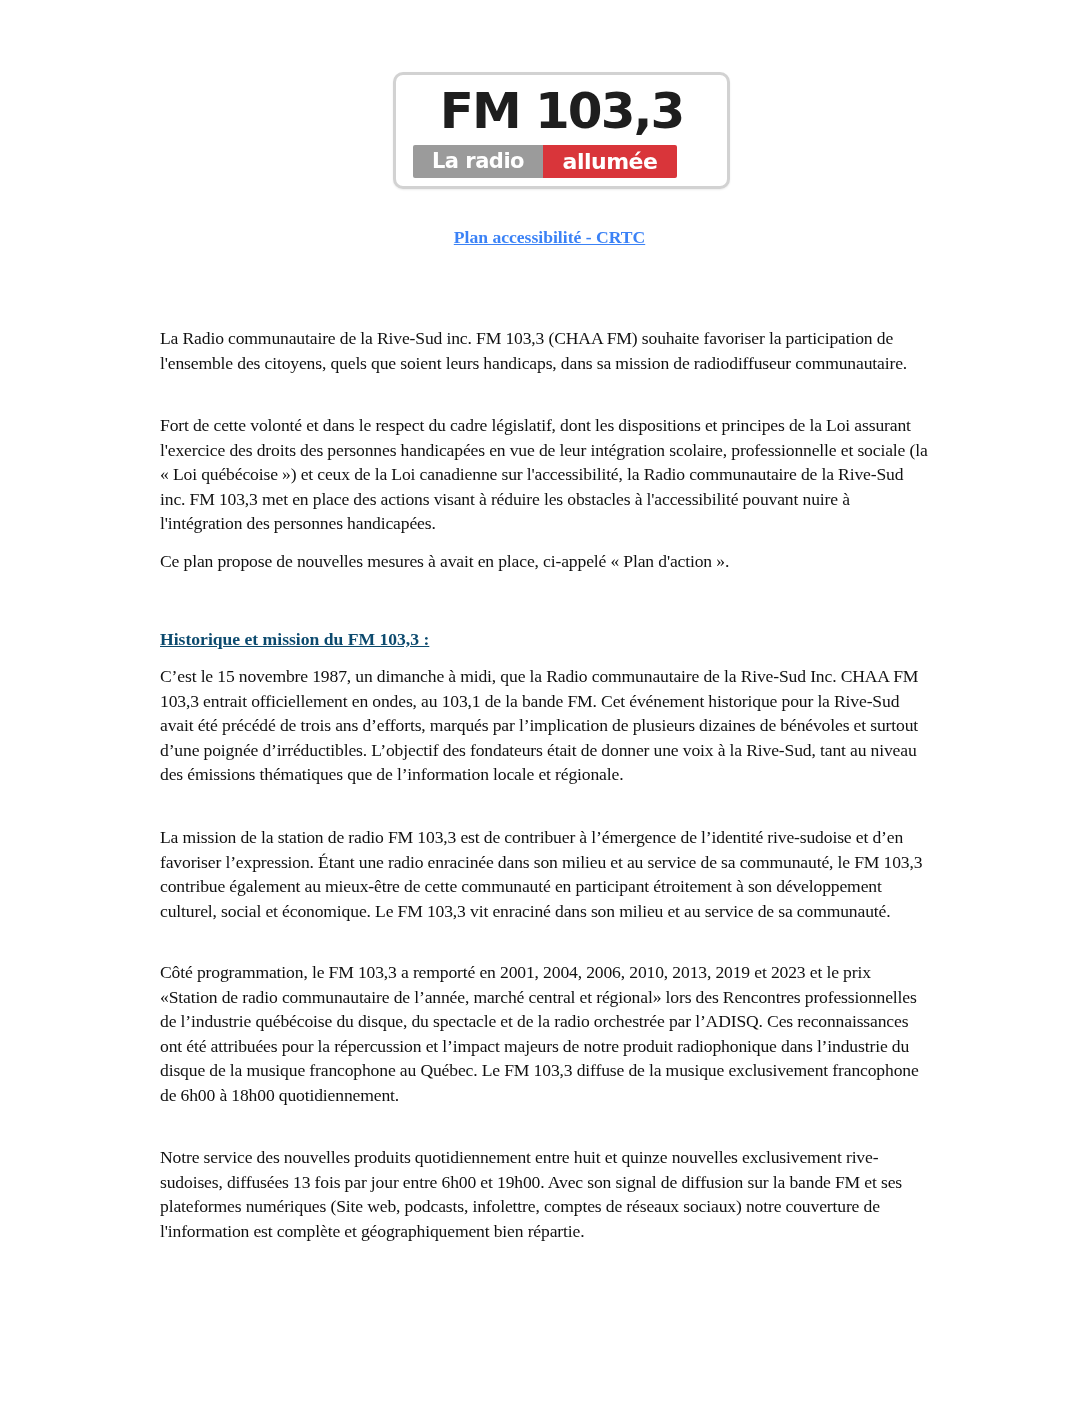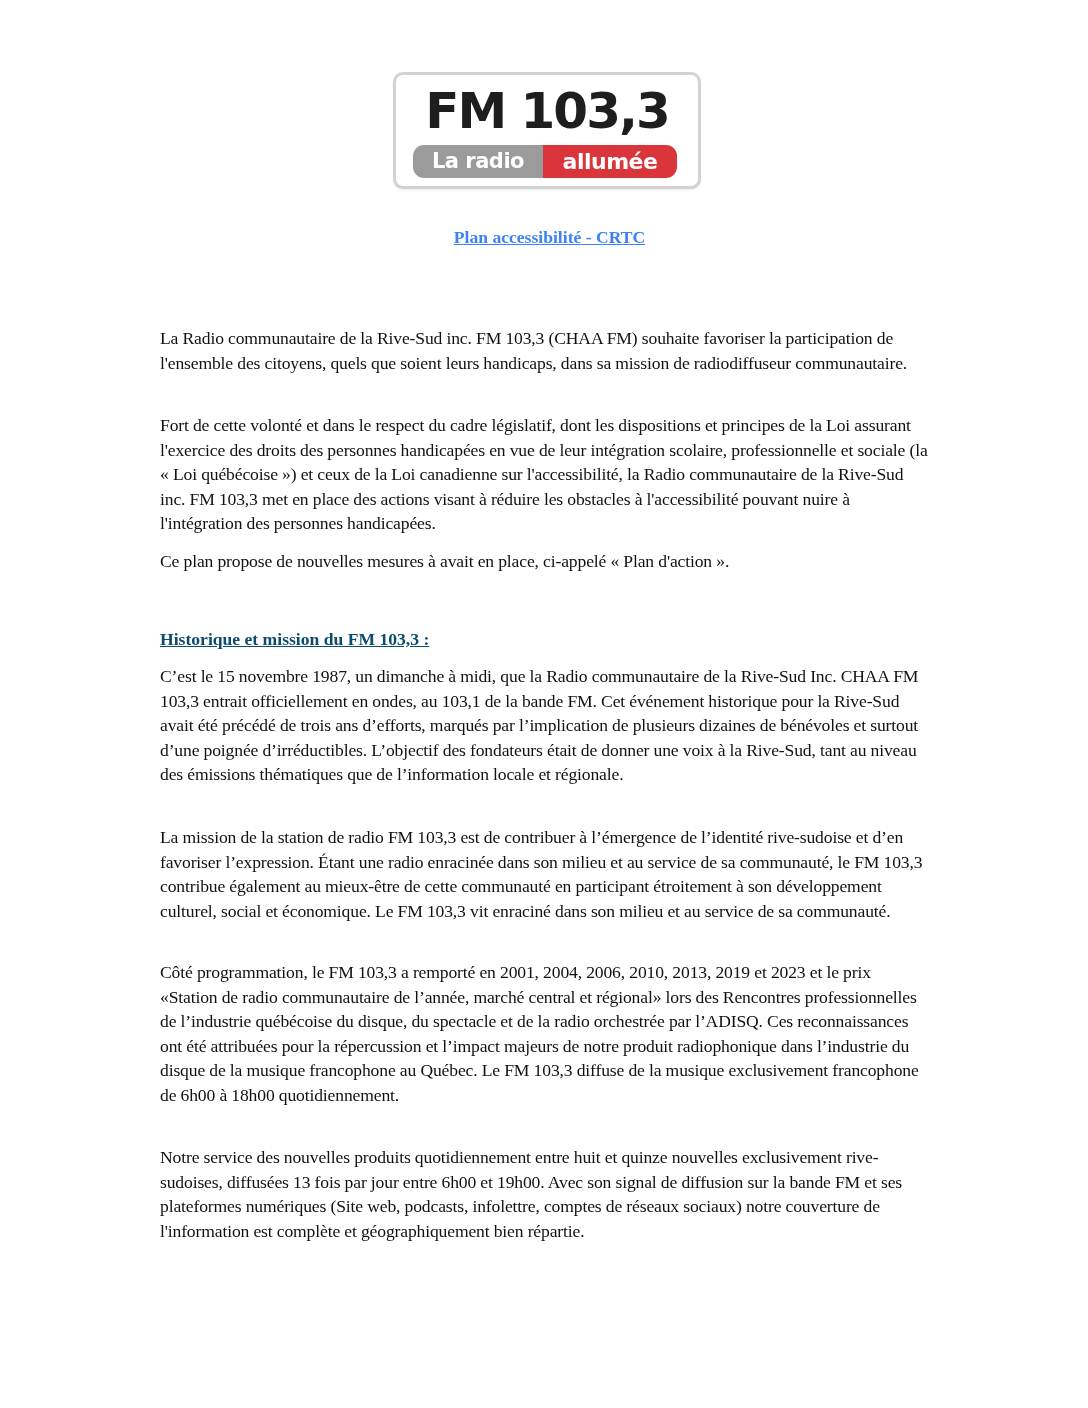--- a/index.html
+++ b/index.html
@@ -1,31 +1,31 @@
 <!DOCTYPE html>
 <html><head>
   <meta charset="utf-8">
   <style>
     html, body { margin: 0; padding: 0; background: #ffffff; }
     body { width: 1088px; height: 1408px; position: relative; overflow: hidden; }
     .page { position: absolute; left: 0; top: 0; width: 1088px; height: 1408px; background: #fff; }
 
     .logo {
-      position: absolute; left: 393px; top: 72px; width: 308px; height: 117px;
+      position: absolute; left: 393px; top: 72px; width: 337px; height: 117px;
       box-sizing: border-box; border: 3px solid #d2d2d2; border-radius: 10px; background: #fff;
       box-shadow: 0 1px 2px rgba(0,0,0,0.08);
     }
     .logo-main {
       position: absolute; left: 0; right: 0; top: 6px; text-align: center;
       font-family: "DejaVu Sans", sans-serif; font-weight: bold; font-size: 50px;
       letter-spacing: -2px; color: #1e1e1e; line-height: 60px;
     }
     .logo-tag {
       position: absolute; left: 17px; top: 70px; width: 264px; height: 33px;
-      display: flex; border-radius: 11px; overflow: hidden;
+      display: flex; border-radius: 2px; overflow: hidden;
     }
     .logo-tag-left {
       background: #9b9b9b; color: #fff; width: 130px; text-align: center;
       font-family: "DejaVu Sans", sans-serif; font-weight: bold; font-size: 21px; line-height: 33px;
       letter-spacing: -0.5px;
     }
     .logo-tag-right {
       background: #d9353a; color: #fff; flex: 1; text-align: center;
       font-family: "DejaVu Sans", sans-serif; font-weight: bold; font-size: 22px; line-height: 33px;
       letter-spacing: -0.5px;

